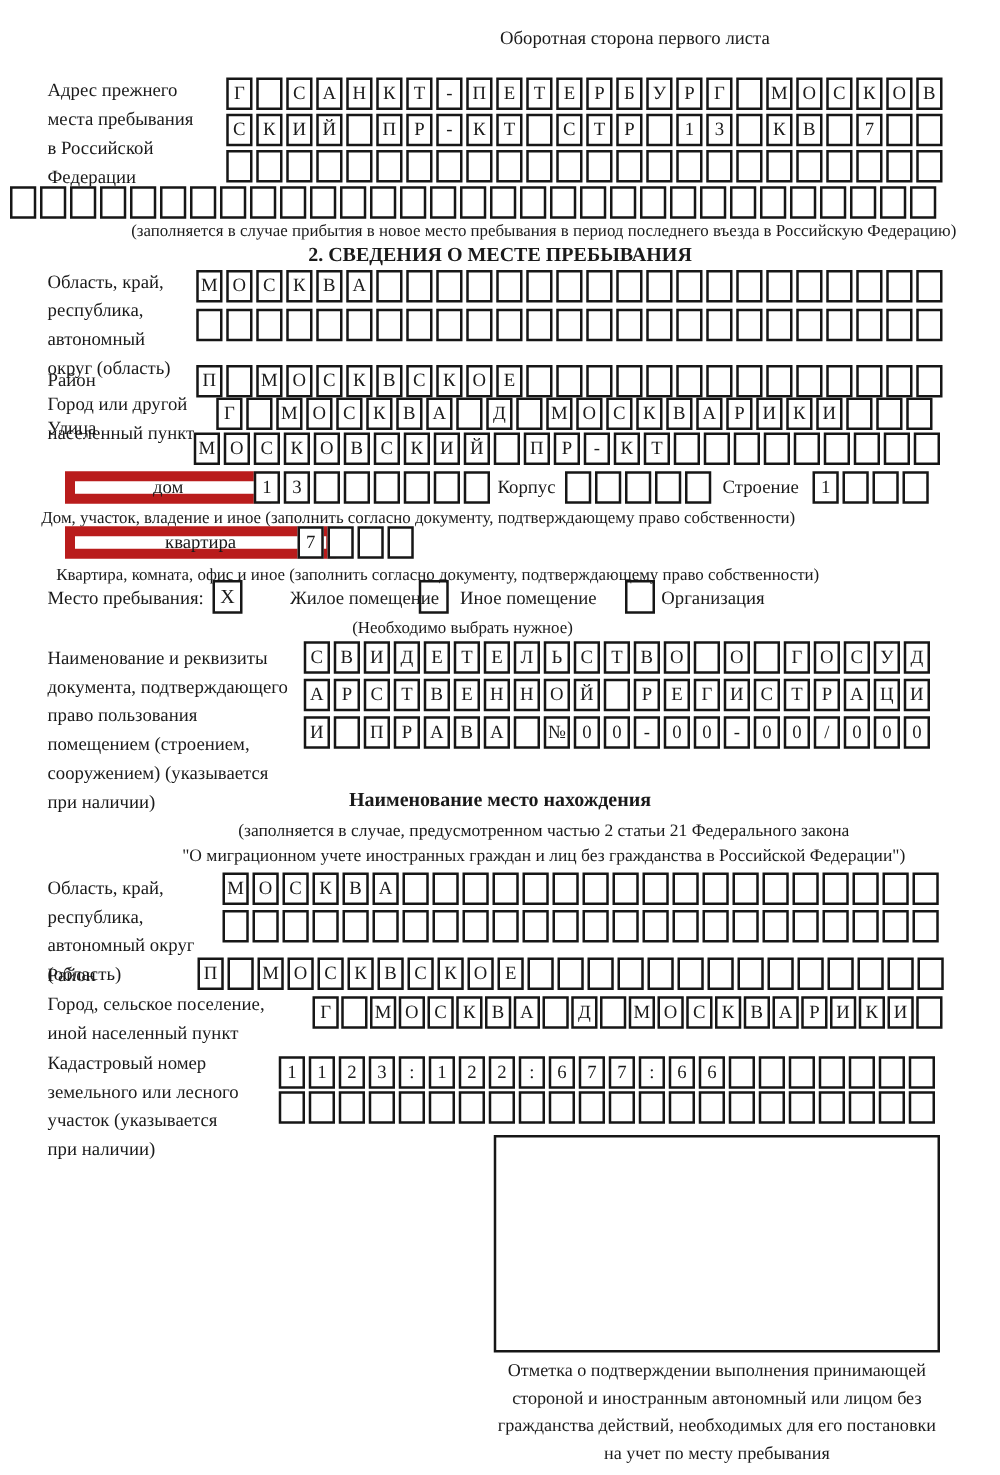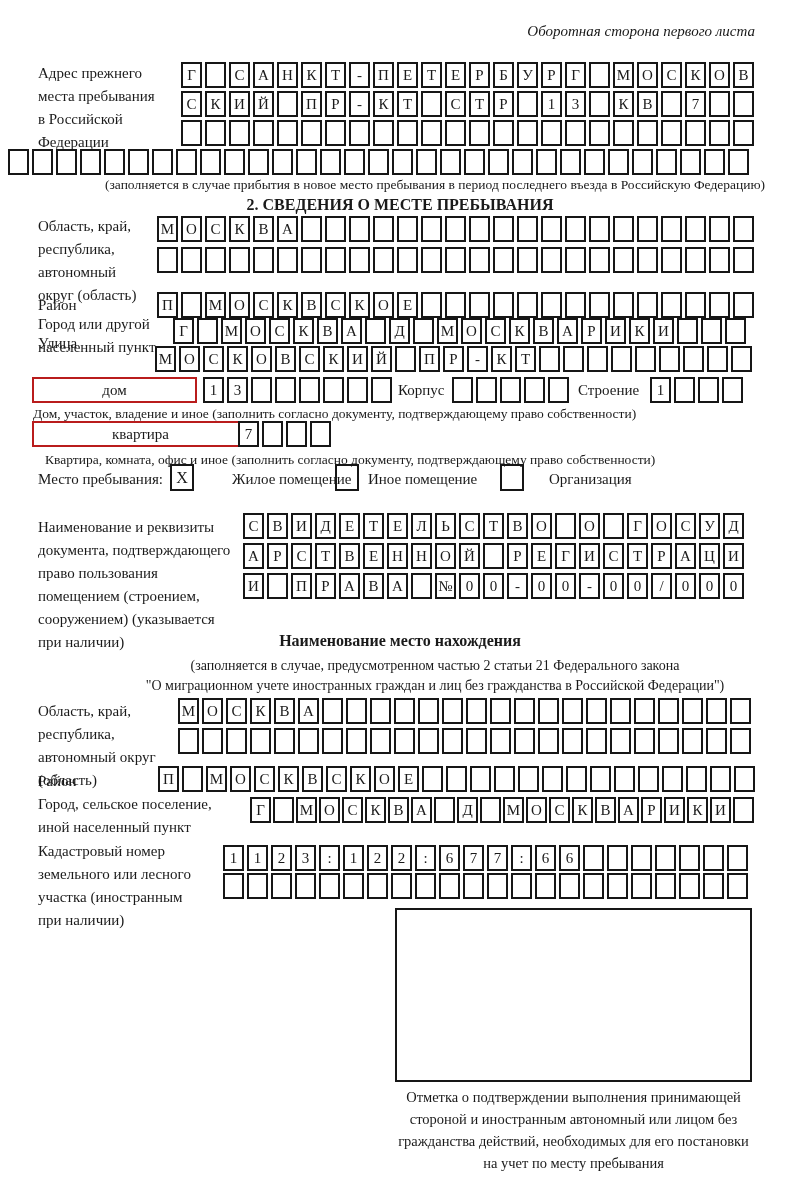--- a/index.html
+++ b/index.html
@@ -7,35 +7,35 @@
         font-family:"Liberation Serif",serif;overflow:hidden;}
   .lbl{position:absolute;font-size:15px;line-height:23px;white-space:nowrap;}
   .cap{position:absolute;font-size:13.5px;white-space:nowrap;}
   .center{left:0;width:800px;text-align:center;white-space:normal;padding-left:35px;}
   .title{position:absolute;left:0;width:800px;text-align:center;font-weight:bold;font-size:16px;}
   .cellrow{position:absolute;display:flex;gap:3px;}
   .cellrow.tight{gap:2px;}
   .cell{width:21px;height:26px;box-sizing:border-box;border:2px solid #161616;background:#fff;
         display:flex;align-items:center;justify-content:center;font-size:15px;flex:0 0 auto;}
   .tight .cell{width:21px;}
-  .wordbox{position:absolute;height:26px;box-sizing:border-box;border:2px solid #b91c1c;
-        display:flex;align-items:center;justify-content:center;font-size:15px;}
+  .wordbox{position:absolute;height:26px;box-sizing:border-box;border:8px solid #b91c1c;
+        display:flex;align-items:center;justify-content:center;font-size:15px;margin-left:20px;}
   .cbx{position:absolute;width:24px;height:27px;box-sizing:border-box;border:2px solid #161616;
         display:flex;align-items:center;justify-content:center;font-size:16px;}
   .stampbox{position:absolute;left:395px;top:908px;width:357px;height:174px;box-sizing:border-box;
         border:2px solid #161616;background:#fff;}
   .stampcap{position:absolute;left:361px;top:1086px;width:425px;text-align:center;
         font-size:14.5px;line-height:22px;}
 </style>
 </head>
 <body>
 
 <div id="page">
 
-  <div class="lbl" style="left:400px;top:20px;width:355px;text-align:right;font-style:italic;">Оборотная сторона первого листа</div>
+  <div class="lbl" style="left:400px;top:20px;width:355px;text-align:left;">Оборотная сторона первого листа</div>
 
   <div class="lbl" style="left:38px;top:62px;">Адрес прежнего</div>
   <div class="lbl" style="left:38px;top:85px;">места пребывания</div>
   <div class="lbl" style="left:38px;top:108px;">в Российской</div>
   <div class="lbl" style="left:38px;top:131px;">Федерации</div>
 
   <div class="cellrow" style="left:181px;top:62px;">
       <span class="cell">Г</span>
       <span class="cell"></span>
       <span class="cell">С</span>
@@ -333,21 +333,22 @@
       <span class="cell"></span>
     </div>
   <div class="cap" style="left:33px;top:452px;margin-left:12px;">Квартира, комната, офис и иное (заполнить согласно документу, подтверждающему право собственности)</div>
 
   <div class="lbl" style="left:38px;top:468px;">Место пребывания:</div>
   <div class="cbx" style="left:170px;top:464px;">X</div>
   <div class="lbl" style="left:204px;top:468px;margin-left:28px;">Жилое помещение</div>
   <div class="cbx" style="left:335px;top:464px;"></div>
   <div class="lbl" style="left:368px;top:468px;">Иное помещение</div>
   <div class="cbx" style="left:500px;top:464px;"></div>
-  <div class="lbl" style="left:549px;top:468px;">Организация</div>
+  <div class="lbl" style="left:529px;top:468px;">Организация</div>
+  <div class="cap" style="left:170px;top:494px;width:400px;text-align:center;">(Необходимо выбрать нужное)</div>
 
   <div class="lbl" style="left:38px;top:516px;">Наименование и реквизиты</div>
   <div class="lbl" style="left:38px;top:539px;">документа, подтверждающего</div>
   <div class="lbl" style="left:38px;top:562px;">право пользования</div>
   <div class="lbl" style="left:38px;top:585px;">помещением (строением,</div>
   <div class="lbl" style="left:38px;top:608px;">сооружением) (указывается</div>
   <div class="lbl" style="left:38px;top:631px;">при наличии)</div>
   <div class="cellrow" style="left:243px;top:513px;">
       <span class="cell">С</span>
       <span class="cell">В</span>
@@ -530,21 +531,21 @@
       <span class="cell">А</span>
       <span class="cell">Р</span>
       <span class="cell">И</span>
       <span class="cell">К</span>
       <span class="cell">И</span>
       <span class="cell"></span>
     </div>
 
   <div class="lbl" style="left:38px;top:840px;">Кадастровый номер</div>
   <div class="lbl" style="left:38px;top:863px;">земельного или лесного</div>
-  <div class="lbl" style="left:38px;top:886px;">участка (иностранным</div>
+  <div class="lbl" style="left:38px;top:886px;">участок (указывается</div>
   <div class="lbl" style="left:38px;top:909px;">при наличии)</div>
   <div class="cellrow" style="left:223px;top:845px;">
       <span class="cell">1</span>
       <span class="cell">1</span>
       <span class="cell">2</span>
       <span class="cell">3</span>
       <span class="cell">:</span>
       <span class="cell">1</span>
       <span class="cell">2</span>
       <span class="cell">2</span>

